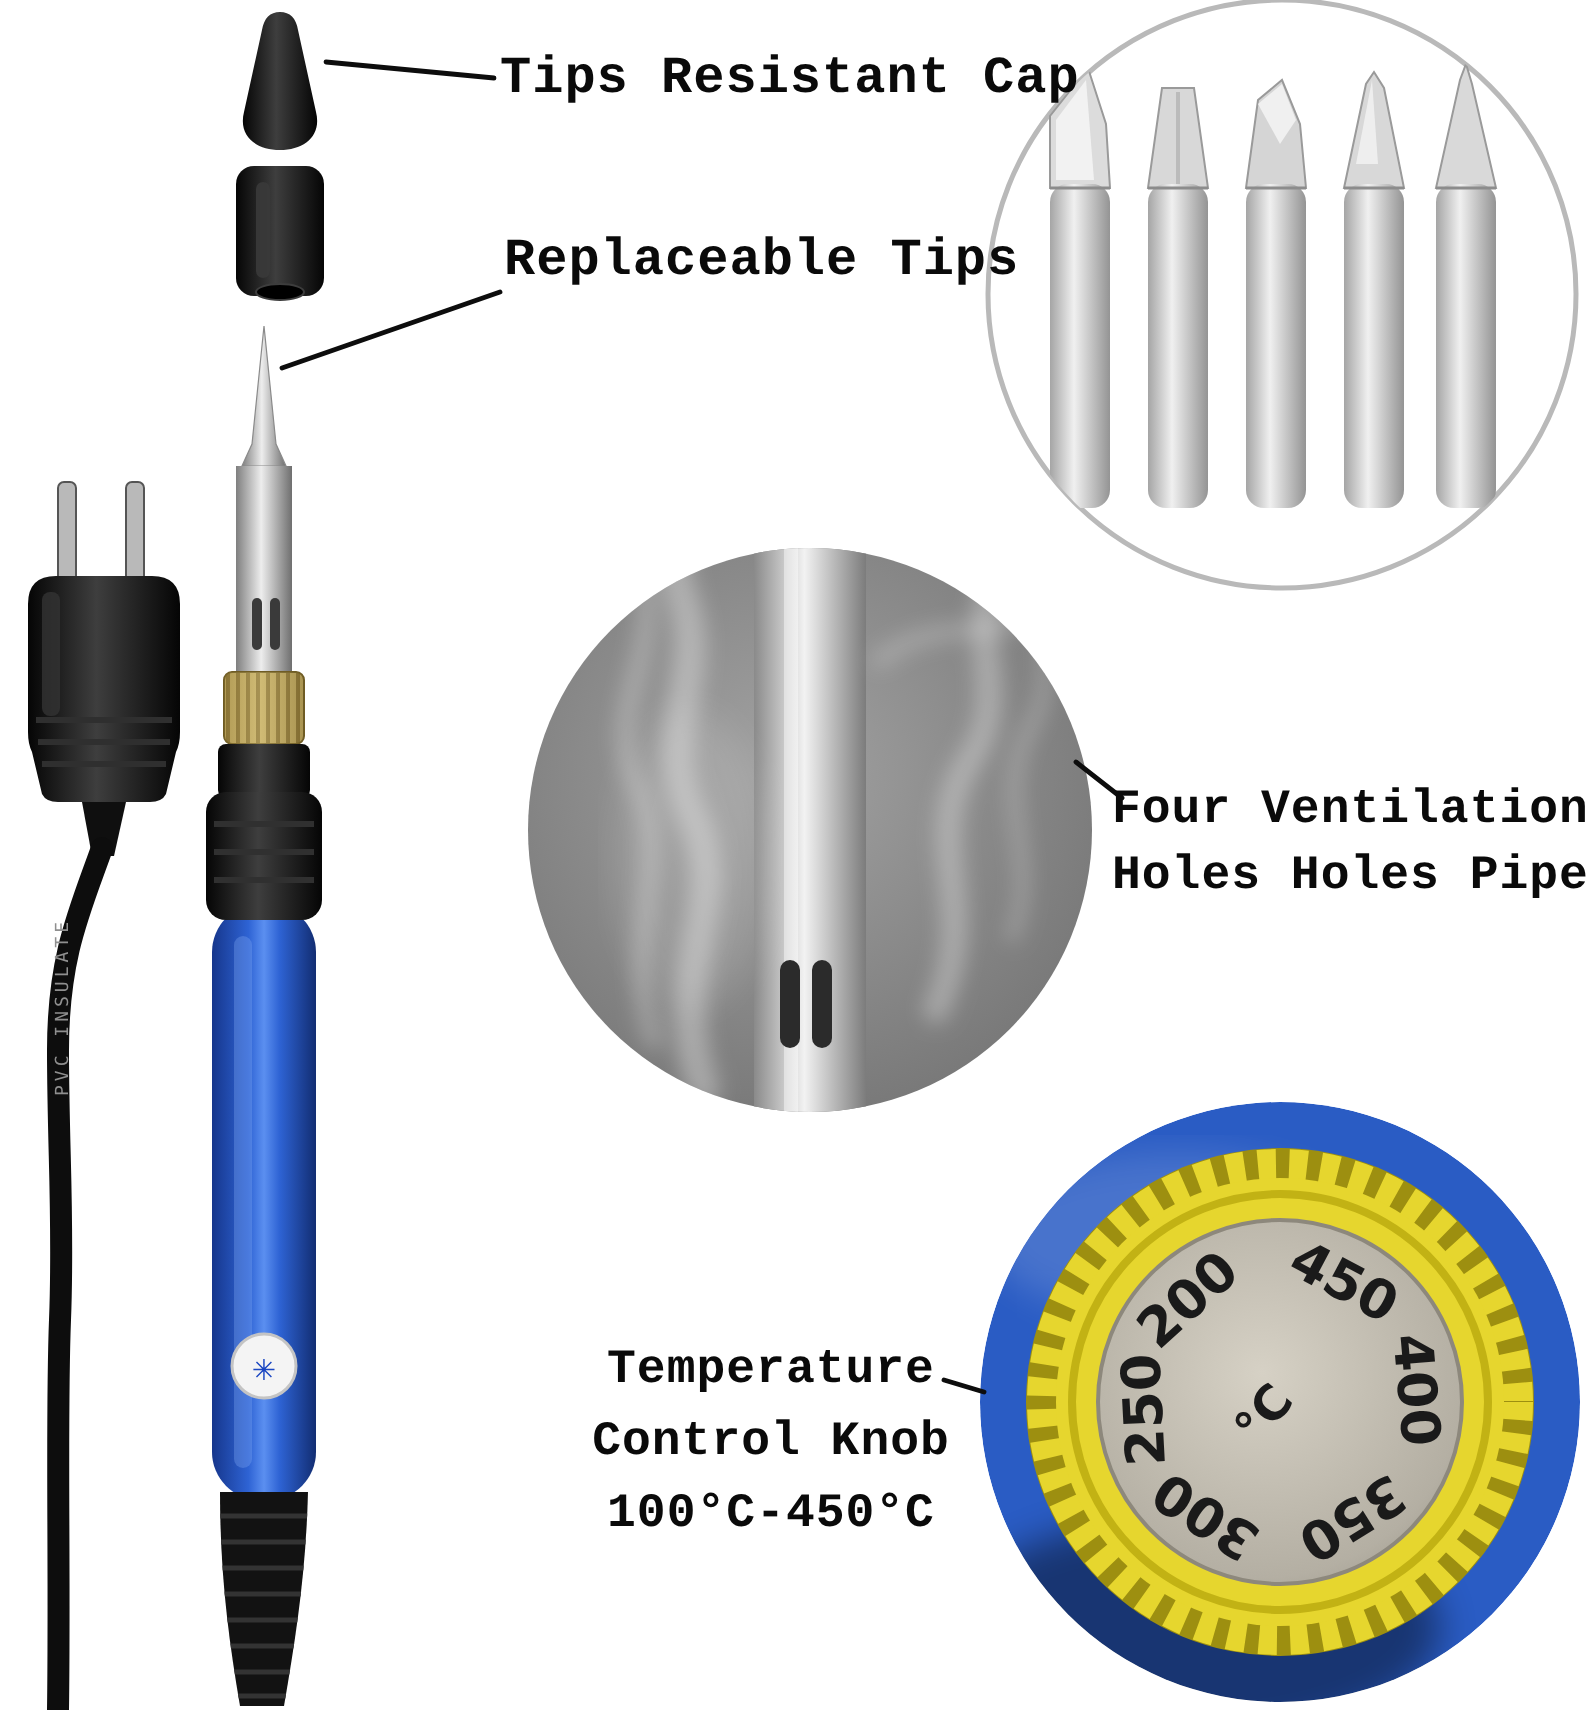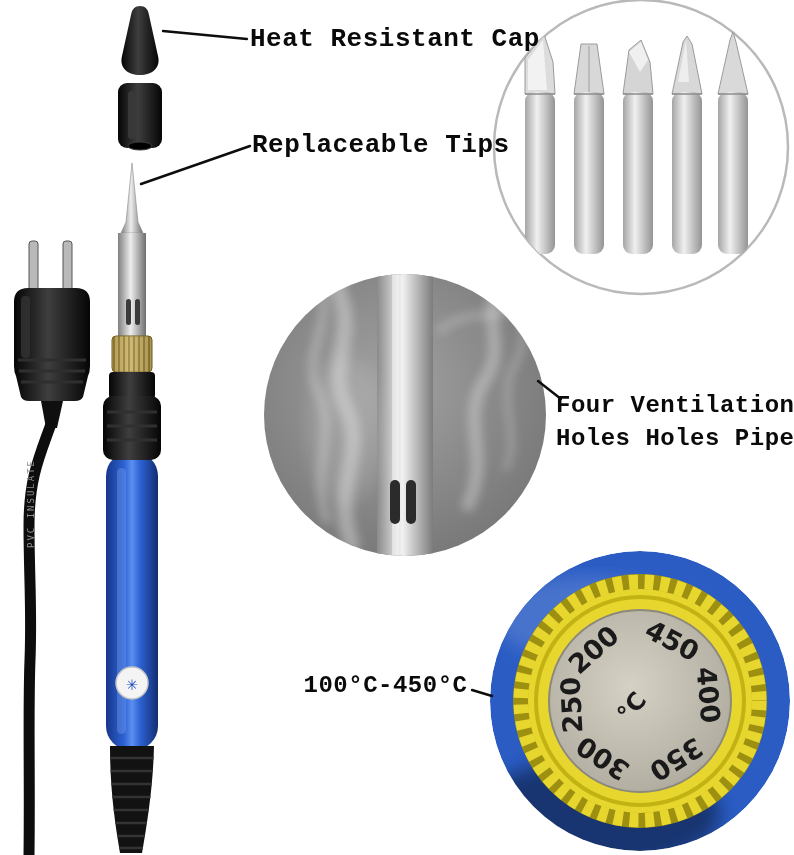--- a/index.html
+++ b/index.html
@@ -222,26 +222,28 @@
     </g>
 
     <g stroke="#0d0d0d" stroke-width="2.4" stroke-linecap="round">
       <line x1="163" y1="31" x2="247" y2="39"></line>
       <line x1="141" y1="184" x2="250" y2="146"></line>
       <line x1="538" y1="381" x2="561" y2="399"></line>
       <line x1="472" y1="690" x2="492" y2="696"></line>
     </g>
   </svg>
 
-  <div class="label label-lg" style="left:250px; top:24px;">Heat Resistant Cap</div>
-
-  <div class="label label-lg" style="left:252px; top:130px;text-align:center;">Replaceable Tips</div>
+  <div class="label label-lg" style="left:250px; top:24px;">Tips Resistant Cap</div>
+
+  <div class="label label-lg" style="left:252px; top:115px;text-align:center;">Replaceable Tips</div>
 
   <div class="label label-md" style="left:556px; top:389px;">
     <div>Four Ventilation</div>
     <div>Holes Holes Pipe</div>
   </div>
 
   <div class="label label-temp" style="left:283px; top:668px;">
+    <div>Temperature</div>
+    <div>Control Knob</div>
     <div>100°C-450°C</div>
   </div>
 
 </div>
 
 </body></html>

